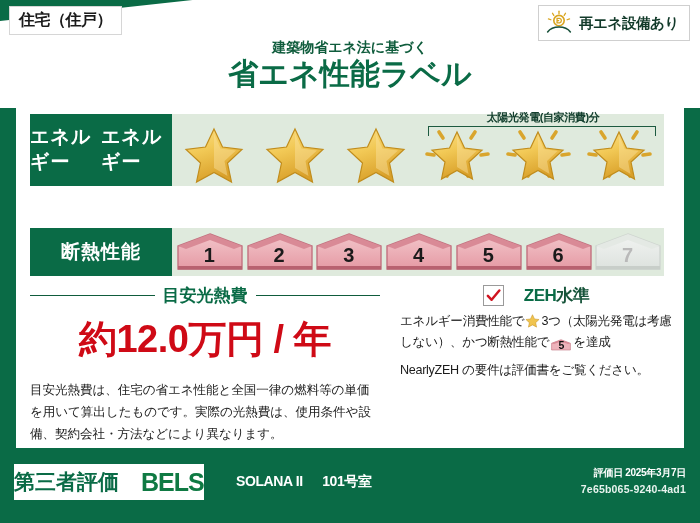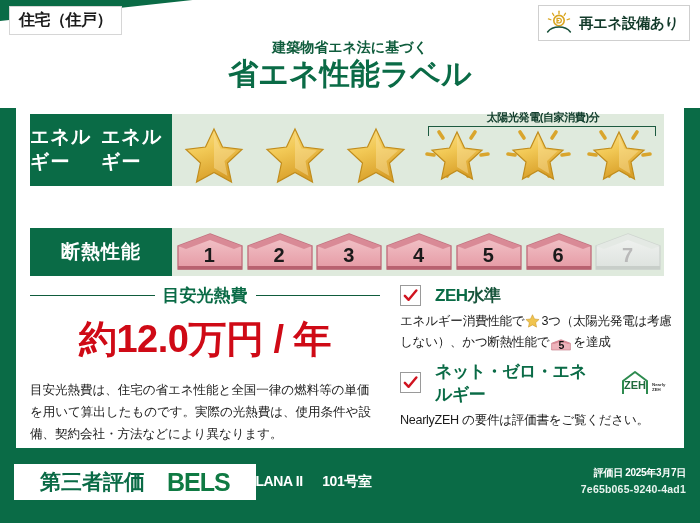--- a/index.html
+++ b/index.html
@@ -120,21 +120,21 @@
     font-size:38px;font-weight:bold;color:#cf0a16;letter-spacing:-0.5px;
   }
   .cost-desc{
     margin-top:14px;font-size:12.6px;color:#222222;line-height:1.75;
     letter-spacing:-0.1px;
   }
 
   
   .claims{position:absolute;left:384px;top:180px;width:272px;}
   .claim{margin-bottom:6px;}
-  .claim-head{display:flex;align-items:center;gap:14px;}
+  .claim-head{display:flex;align-items:center;gap:20px;justify-content:center;}
   .chk{
     width:19px;height:19px;border:1.3px solid #9a9a9a;background:#fff;
     display:flex;align-items:center;justify-content:center;flex:0 0 auto;
   }
   .chk svg{width:15px;height:15px;display:block;}
   .claim-title{font-size:17px;font-weight:bold;color:#0a6b46;letter-spacing:-0.5px;}
   .claim-title .alt{color:#16543a;}
   .claim-body{
     margin-top:4px;font-size:12.6px;color:#1b1b1b;line-height:1.7;letter-spacing:-0.3px;
   }
@@ -148,21 +148,21 @@
     position:relative;z-index:2;display:block;text-align:center;
     font-size:10.5px;line-height:17px;color:#111;
   }
   .zeh-logo{display:inline-block;vertical-align:-6px;margin-left:4px;}
   .zeh-logo svg{display:block;width:52px;height:26px;}
 
   
   .footer{position:absolute;left:0;top:455px;width:700px;height:68px;}
   .bels-box{
     position:absolute;left:14px;top:9px;height:36px;
-    background:#ffffff;display:flex;align-items:center;padding:0 26px;
+    background:#ffffff;display:flex;align-items:center;padding:0 0;
   }
   .bels-box .jp{font-size:21px;font-weight:bold;color:#0a6b46;letter-spacing:0px;}
   .bels-box .en{font-size:25px;font-weight:bold;color:#0f7a43;letter-spacing:-1px;margin-left:22px;}
   .bldg{
     position:absolute;left:236px;top:18px;
     font-size:14px;font-weight:bold;color:#ffffff;letter-spacing:-0.4px;
   }
   .bldg .rm{margin-left:16px;}
   .eval{
     position:absolute;right:14px;top:11px;text-align:right;
@@ -402,36 +402,20 @@
         </div>
         <div class="claim-body"><span>エネルギー消費性能で</span><span class="inline-star"><svg viewBox="0 0 64 58">
                 <polygon points="32,3 40.5,21 60,23.5 45.5,37 49.5,56 32,46.5 14.5,56 18.5,37 4,23.5 23.5,21" fill="#f0c44f" stroke="#c08c1c" stroke-width="2"></polygon>
               </svg></span><span>3つ（太陽光発電は考慮しない）、かつ断熱性能で</span><span class="inline-grade"><svg viewBox="0 0 68 40">
                 <polygon points="34,2 66,14 66,37 2,37 2,14" fill="#eeb3bb" stroke="#c2717f" stroke-width="2"></polygon>
                 <polygon points="34,2 66,14 58,17 34,8 10,17 2,14" fill="#d98a96"></polygon>
               </svg><b>5</b></span><span>を達成</span></div>
       </div>
 
       <div class="claim">
-        <div class="claim-head">
-          <span class="chk">
-            <svg viewBox="0 0 16 16">
-              <path d="M2 8.4 L6 12.6 L14.2 2.6" fill="none" stroke="#d01420" stroke-width="2.6" stroke-linecap="round" stroke-linejoin="round"></path>
-            </svg>
-          </span>
-          <span class="claim-title">ネット・ゼロ・エネルギー</span>
-          <span class="zeh-logo">
-            <svg viewBox="0 0 52 26">
-              <path d="M3 24 L3 11 L15 2 L27 11 L27 24" fill="none" stroke="#2e8b4f" stroke-width="2" stroke-linejoin="round"></path>
-              <text x="15" y="19" font-family="Liberation Sans, sans-serif" font-size="11" font-weight="bold" fill="#1f6b3c" text-anchor="middle">ZEH</text>
-              <text x="32" y="16" font-family="Liberation Sans, sans-serif" font-size="4.4" font-weight="bold" fill="#333">Nearly</text>
-              <text x="32" y="21" font-family="Liberation Sans, sans-serif" font-size="4.4" font-weight="bold" fill="#333">ZEH</text>
-            </svg>
-          </span>
-        </div>
         <div class="claim-body">NearlyZEH の要件は評価書をご覧ください。</div>
       </div>
 
     </div>
   </div>
 
   <div class="footer">
     <div class="bels-box">
       <span class="jp">第三者評価</span>
       <span class="en">BELS</span>

